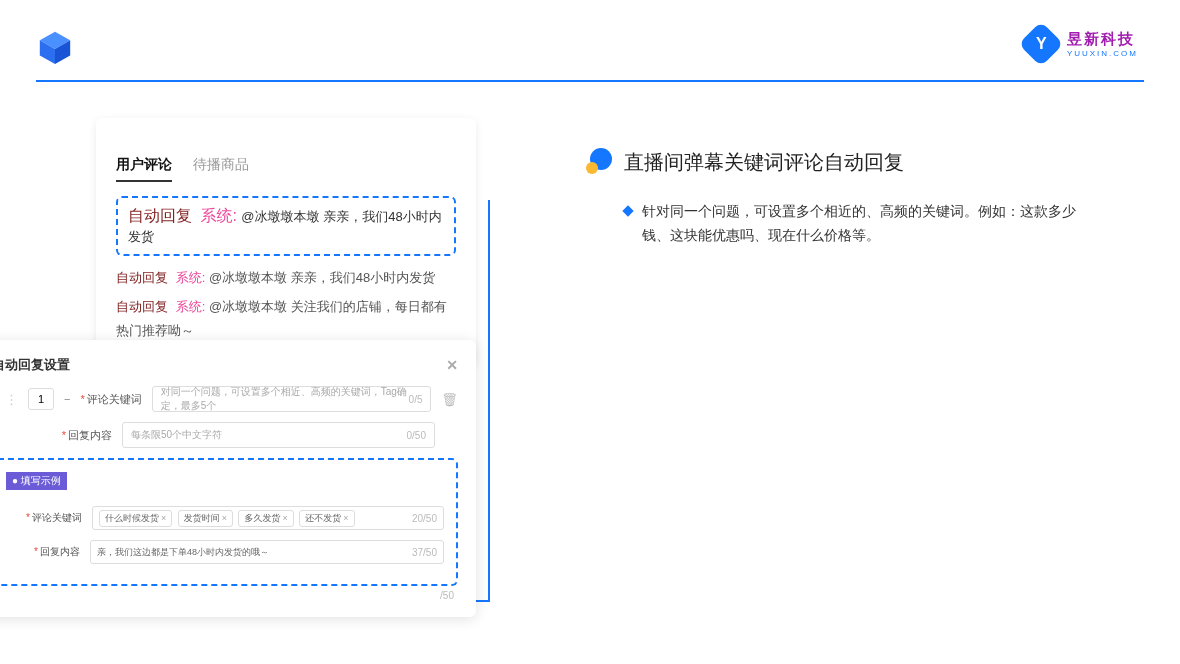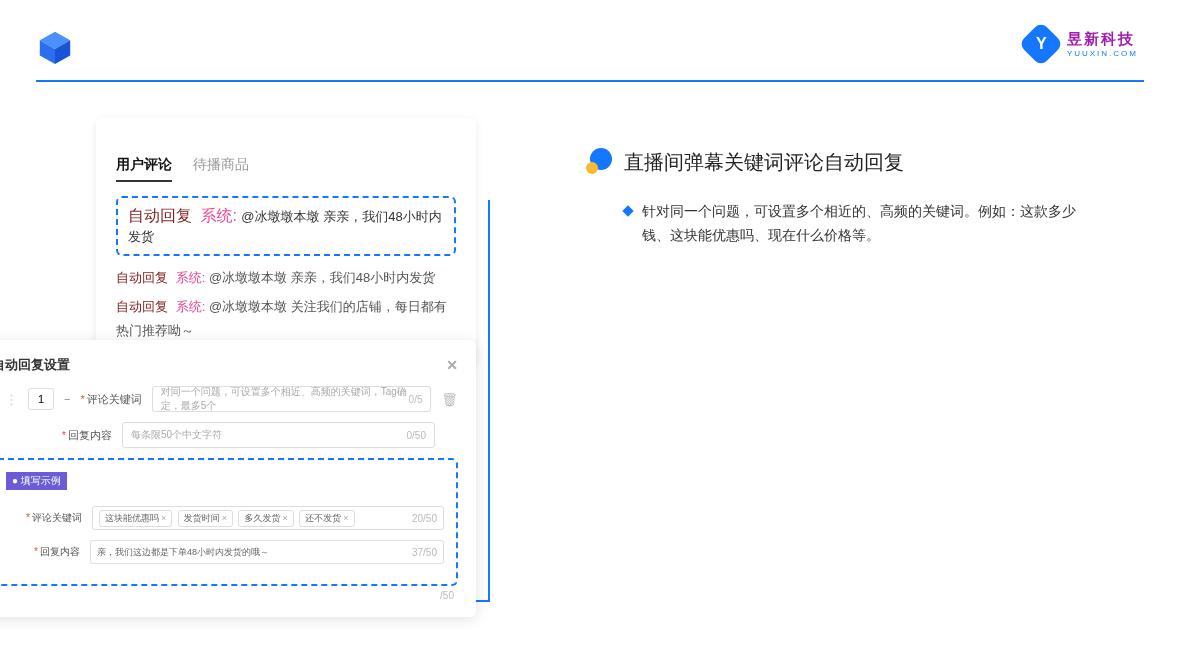--- a/index.html
+++ b/index.html
@@ -126,21 +126,21 @@
         <span style="width:13px;"></span>
       </div>
 
       <div class="example-box">
         <div class="example-tag">● 填写示例</div>
         <div class="form-row" style="padding-left:20px;">
           <div class="label" style="font-size:10px;"><span class="req">*</span><span>评论关键词</span></div>
           <div class="input-ex">
             <span>
               <span class="tag-chip">
-                  <span>这块能优惠吗</span>
+                  <span>什么时候发货</span>
                   <span class="x">×</span>
                 </span>
               <span class="tag-chip">
                   <span>发货时间</span>
                   <span class="x">×</span>
                 </span>
               <span class="tag-chip">
                   <span>多久发货</span>
                   <span class="x">×</span>
                 </span>

